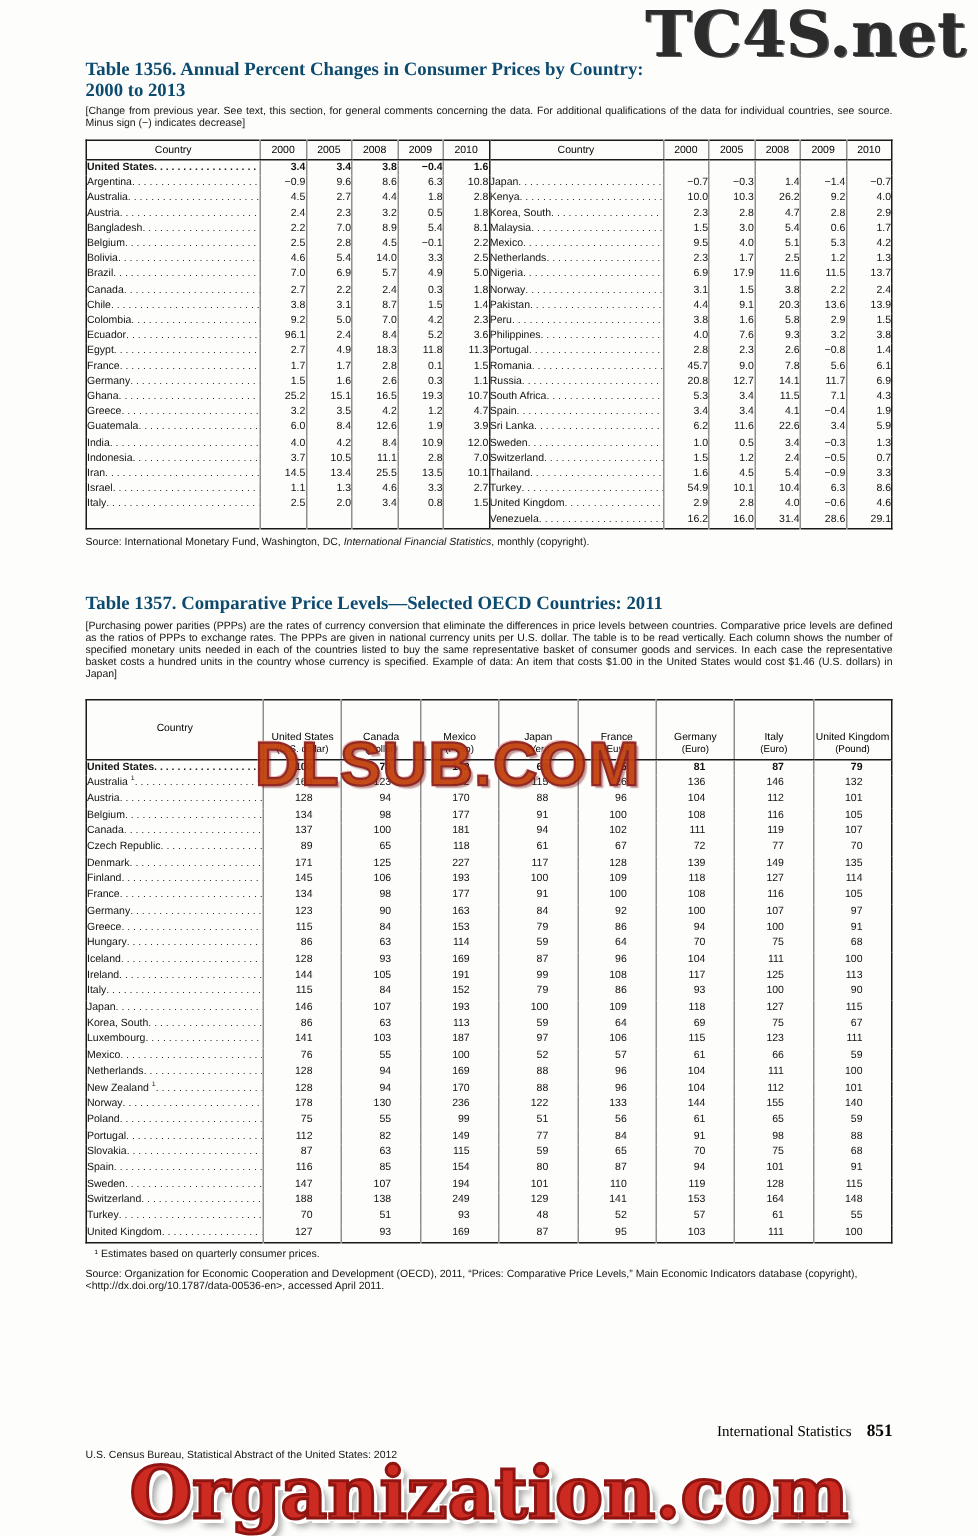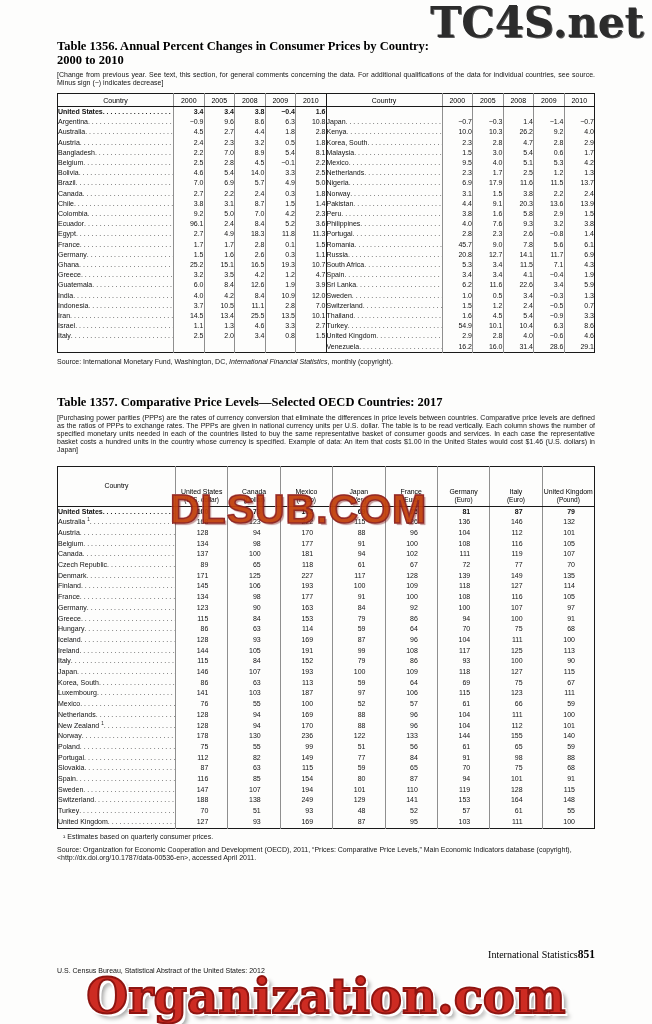--- a/index.html
+++ b/index.html
@@ -15,21 +15,21 @@
           color:#c2410c;-webkit-text-stroke:1.5px #8c1f1c;letter-spacing:1px;opacity:.95;
           text-shadow:2px 2px 1px rgba(120,20,20,.45),-1px -1px 0 #e9b2ae}
   .wm-bottom{left:50%;transform:translateX(-50%);bottom:0;font-family:"DejaVu Serif",serif;font-size:48px;
           color:#cd2b22;-webkit-text-stroke:2px #8e1511;
           text-shadow:3px 3px 0 #fff,-2px -2px 0 #fff,2px -2px 0 #fff,-2px 2px 0 #fff,5px 5px 4px rgba(0,0,0,.35)}
 
   
   .sec{position:absolute;left:57px;width:538px}
   .s1356{top:40px}
   .s1357{top:396px}
-  .ttitle{font-family:"Liberation Serif",serif;font-size:12.5px;line-height:13.5px;font-weight:bold;color:#000000}
+  .ttitle{font-family:"Liberation Serif",serif;font-size:12.5px;line-height:13.5px;font-weight:bold;color:#0c4a6e}
   .note{font-size:7px;line-height:8px;margin-top:4px;text-align:justify;color:#141414}
   .source{font-size:7px;line-height:8px;margin-top:5px;color:#141414}
   .footnote{font-size:7px;line-height:8px;margin-top:4px;padding-left:6px;color:#141414}
 
   
   table.tbl{border-collapse:collapse;width:100%;table-layout:fixed;margin-top:6px;
             border:1px solid #1a1a1a}
   .tbl thead th{border-bottom:1px solid #1a1a1a;font-weight:normal;color:#000}
   .tbl td,.tbl th{padding:0;overflow:hidden}
   .v{border-left:1px solid #8f8f8f}
@@ -48,32 +48,32 @@
 
   .t1357 th{font-size:6.9px;line-height:7.6px;text-align:center;vertical-align:bottom;padding:2px 1px;height:40px}
   .t1357 .country-h{vertical-align:middle}
   .t1357 .hunit{font-size:6.5px}
   .t1357 td{font-size:7px;height:10.7px;line-height:10.7px}
   .t1357 .num{padding-right:19px}
 
   
   .pagefoot{position:absolute;top:944px;right:57px;font-family:"Liberation Serif",serif;color:#000}
   .fsec{font-size:10px}
-  .fpage{font-weight:bold;font-size:11.5px;}
+  .fpage{font-weight:bold;font-size:11.5px;margin-left:10px}
   .credit{position:absolute;top:967px;left:57px;font-size:7px;color:#141414}
 </style>
 </head>
 <body>
 
 <div class="page">
 
   <div class="wm wm-top">TC4S.net</div>
 
   <section class="sec s1356">
-    <h2 class="ttitle"><span>Table 1356. Annual Percent Changes in Consumer Prices by Country:</span><br><span>2000 to 2010</span></h2>
+    <h2 class="ttitle"><span>Table 1356. Annual Percent Changes in Consumer Prices by Country:</span><br><span>2000 to 2013</span></h2>
     <p class="note">[Change from previous year. See text, this section, for general comments concerning the data. For additional qualifications of the data for individual countries, see source. Minus sign (−) indicates decrease]</p>
     <table class="tbl t1356">
       <colgroup>
         <col style="width:116px">
           <col>
           <col>
           <col>
           <col>
           <col>
         <col style="width:116px">
@@ -665,21 +665,21 @@
             <td class="num v">31.4</td>
             <td class="num v">28.6</td>
             <td class="num v">29.1</td>
           </tr>
         </tbody>
     </table>
     <p class="source"><span>Source: International Monetary Fund, Washington, DC, </span><i>International Financial Statistics</i><span>, monthly (copyright).</span></p>
   </section>
 
   <section class="sec s1357">
-    <h2 class="ttitle">Table 1357. Comparative Price Levels—Selected OECD Countries: 2017</h2>
+    <h2 class="ttitle">Table 1357. Comparative Price Levels—Selected OECD Countries: 2011</h2>
     <p class="note">[Purchasing power parities (PPPs) are the rates of currency conversion that eliminate the differences in price levels between countries. Comparative price levels are defined as the ratios of PPPs to exchange rates. The PPPs are given in national currency units per U.S. dollar. The table is to be read vertically. Each column shows the number of specified monetary units needed in each of the countries listed to buy the same representative basket of consumer goods and services. In each case the representative basket costs a hundred units in the country whose currency is specified. Example of data: An item that costs $1.00 in the United States would cost $1.46 (U.S. dollars) in Japan]</p>
     <table class="tbl t1357" style="margin-top:12px">
       <colgroup>
         <col style="width:118px">
           <col>
           <col>
           <col>
           <col>
           <col>
           <col>

